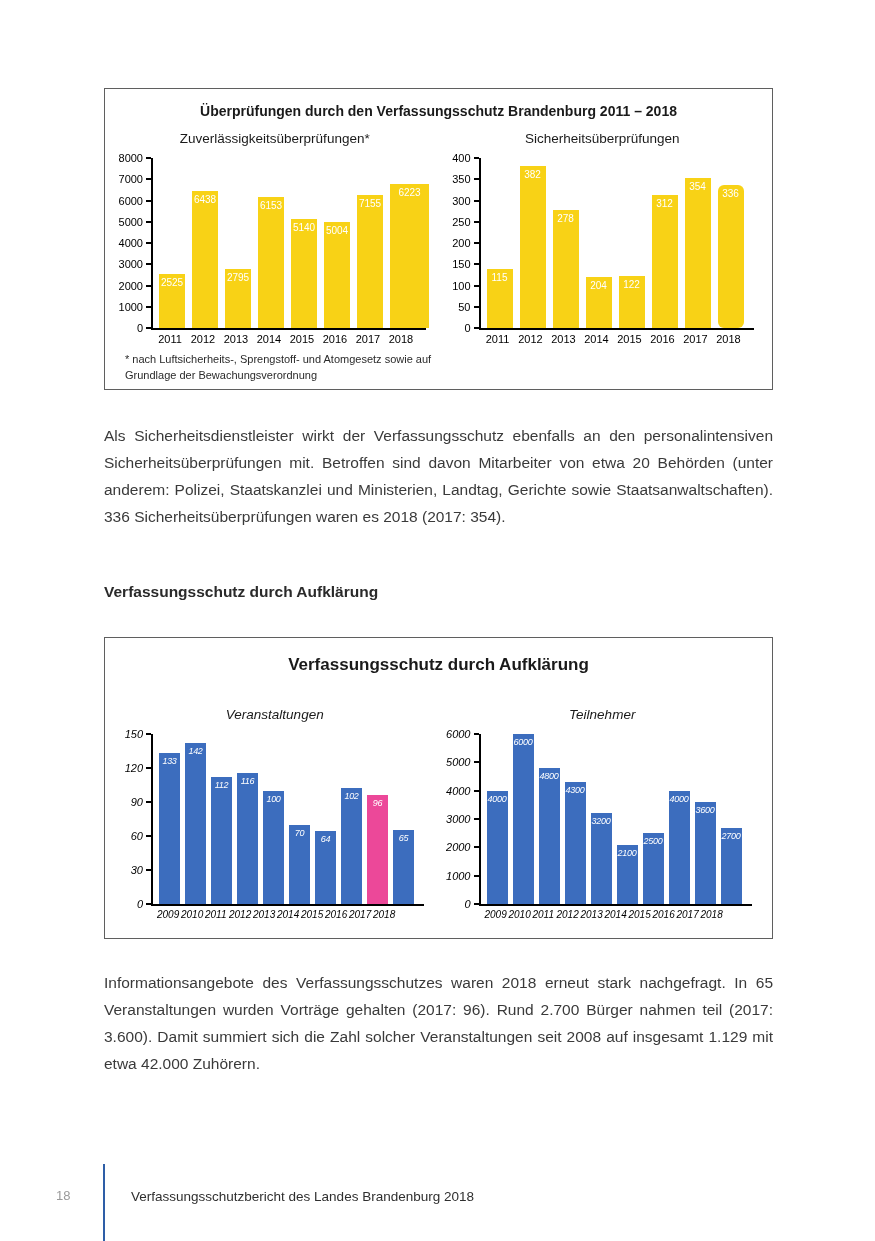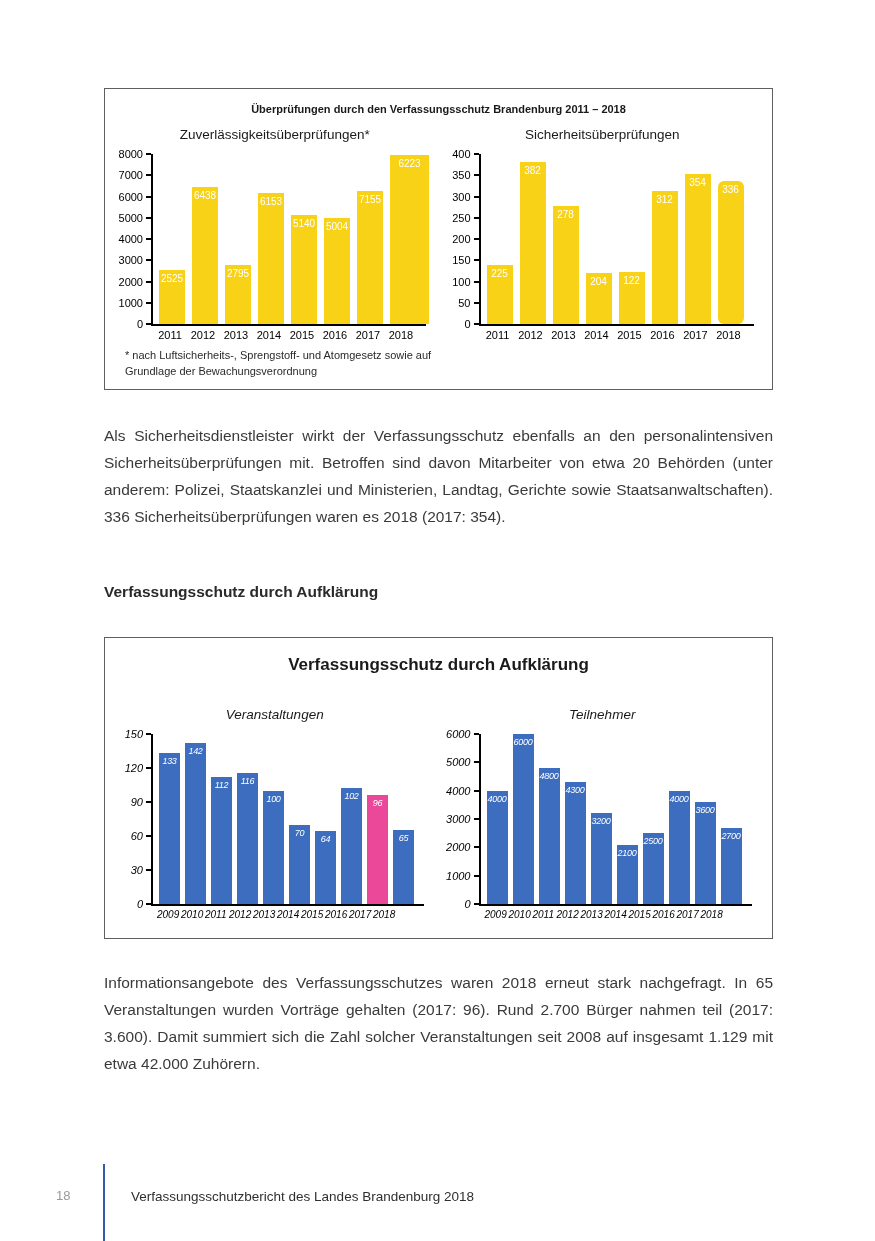--- a/index.html
+++ b/index.html
@@ -8,21 +8,21 @@
     font-family:"Liberation Sans", sans-serif; overflow:hidden; margin:0 auto;
   }
   
   .chart-box {
     position:absolute; left:104px; width:667px; height:300px;
     border:1px solid #5f5f5f; background:#fff;
   }
   #box1 { top:88px; }
   #box2 { top:637px; }
   .box-title { text-align:center; font-weight:bold; color:#1a1a1a; margin:0; }
-  #box1 .box-title { font-size:11px; padding-top:14px; }
+  #box1 .box-title { font-size:14px; padding-top:14px; }
   #box2 .box-title { font-size:17px; padding-top:17px; }
   .charts-row { display:flex; justify-content:space-between; padding:0 6px; }
   #box1 .charts-row { margin-top:12px;justify-content:center; }
   #box2 .charts-row { margin-top:32px;font-style:italic; }
   figure.chart-figure { margin:0; width:328px; }
   .chart-subtitle { text-align:center; font-size:13.5px; color:#1a1a1a; margin:0 0 12px 0; }
   
   .chart { display:flex; align-items:flex-start; }
   .yaxis { position:relative; width:40px; height:170px; flex:none; }
   .ylabel { position:absolute; right:8px; font-size:11px; color:#000; white-space:nowrap; }
@@ -128,21 +128,21 @@
                   <div class="bar" style="height: 106.335px; background: rgb(248, 210, 22);">
                     <span class="val">5004</span>
                   </div>
                 </div>
                 <div class="col">
                   <div class="bar" style="height: 133px; background: rgb(248, 210, 22);">
                     <span class="val">7155</span>
                   </div>
                 </div>
                 <div class="col">
-                  <div class="bar" style="height: 169px; background: rgb(248, 210, 22); padding-left: 39px;">
+                  <div class="bar" style="height: 144px; background: rgb(248, 210, 22); padding-left: 39px;">
                     <span class="val">6223</span>
                   </div>
                 </div>
               </div>
               <div class="xlabels">
                 <span class="xl">2011</span>
                 <span class="xl">2012</span>
                 <span class="xl">2013</span>
                 <span class="xl">2014</span>
                 <span class="xl">2015</span>
@@ -173,21 +173,21 @@
               <span class="ymark" style="bottom: 126.5px;"></span>
               <span class="ylabel" style="bottom: 142.75px;">350</span>
               <span class="ymark" style="bottom: 147.75px;"></span>
               <span class="ylabel" style="bottom: 164px;">400</span>
               <span class="ymark" style="bottom: 169px;"></span>
             </div>
             <div class="plotcol">
               <div class="bars">
                 <div class="col">
                   <div class="bar" style="height: 59.075px; background: rgb(248, 210, 22);">
-                    <span class="val">225</span>
+                    <span class="val">115</span>
                   </div>
                 </div>
                 <div class="col">
                   <div class="bar" style="height: 162.35px; background: rgb(248, 210, 22);">
                     <span class="val">382</span>
                   </div>
                 </div>
                 <div class="col">
                   <div class="bar" style="height: 118.15px; background: rgb(248, 210, 22);">
                     <span class="val">278</span>

